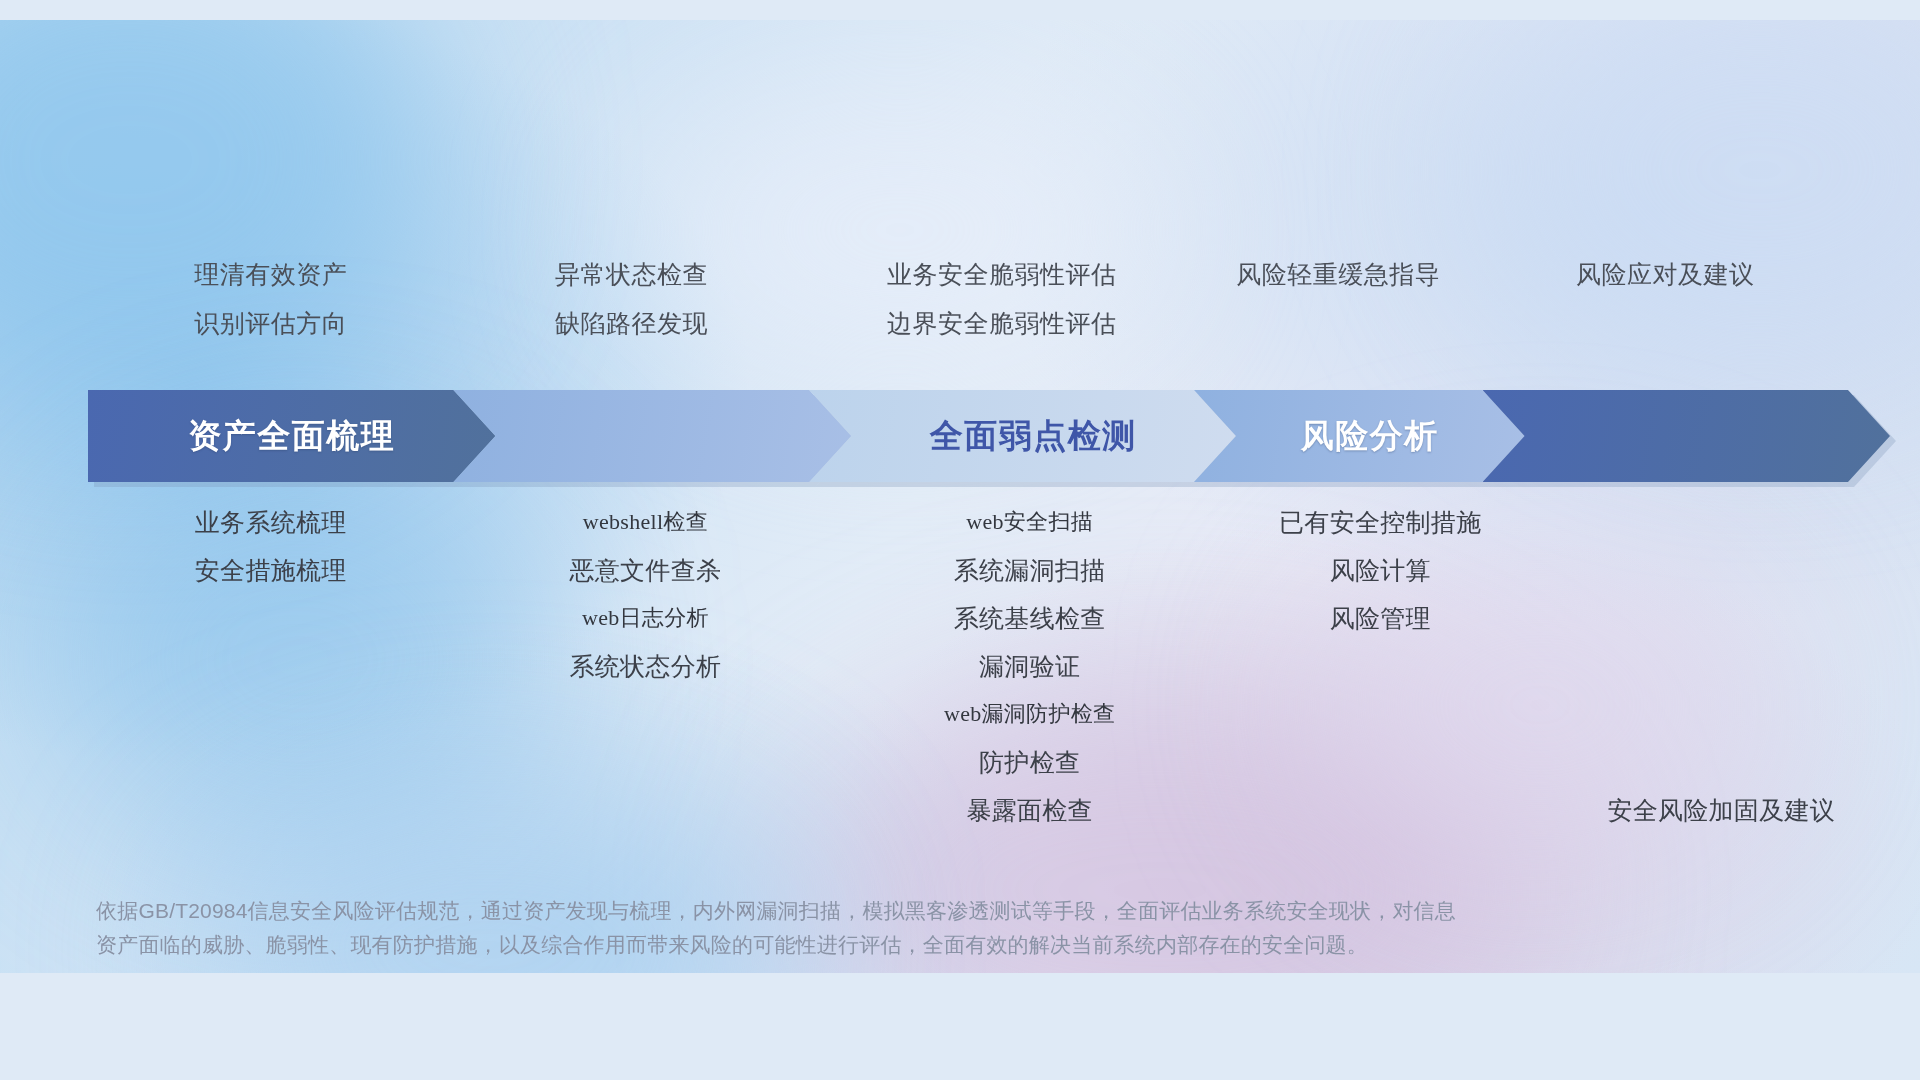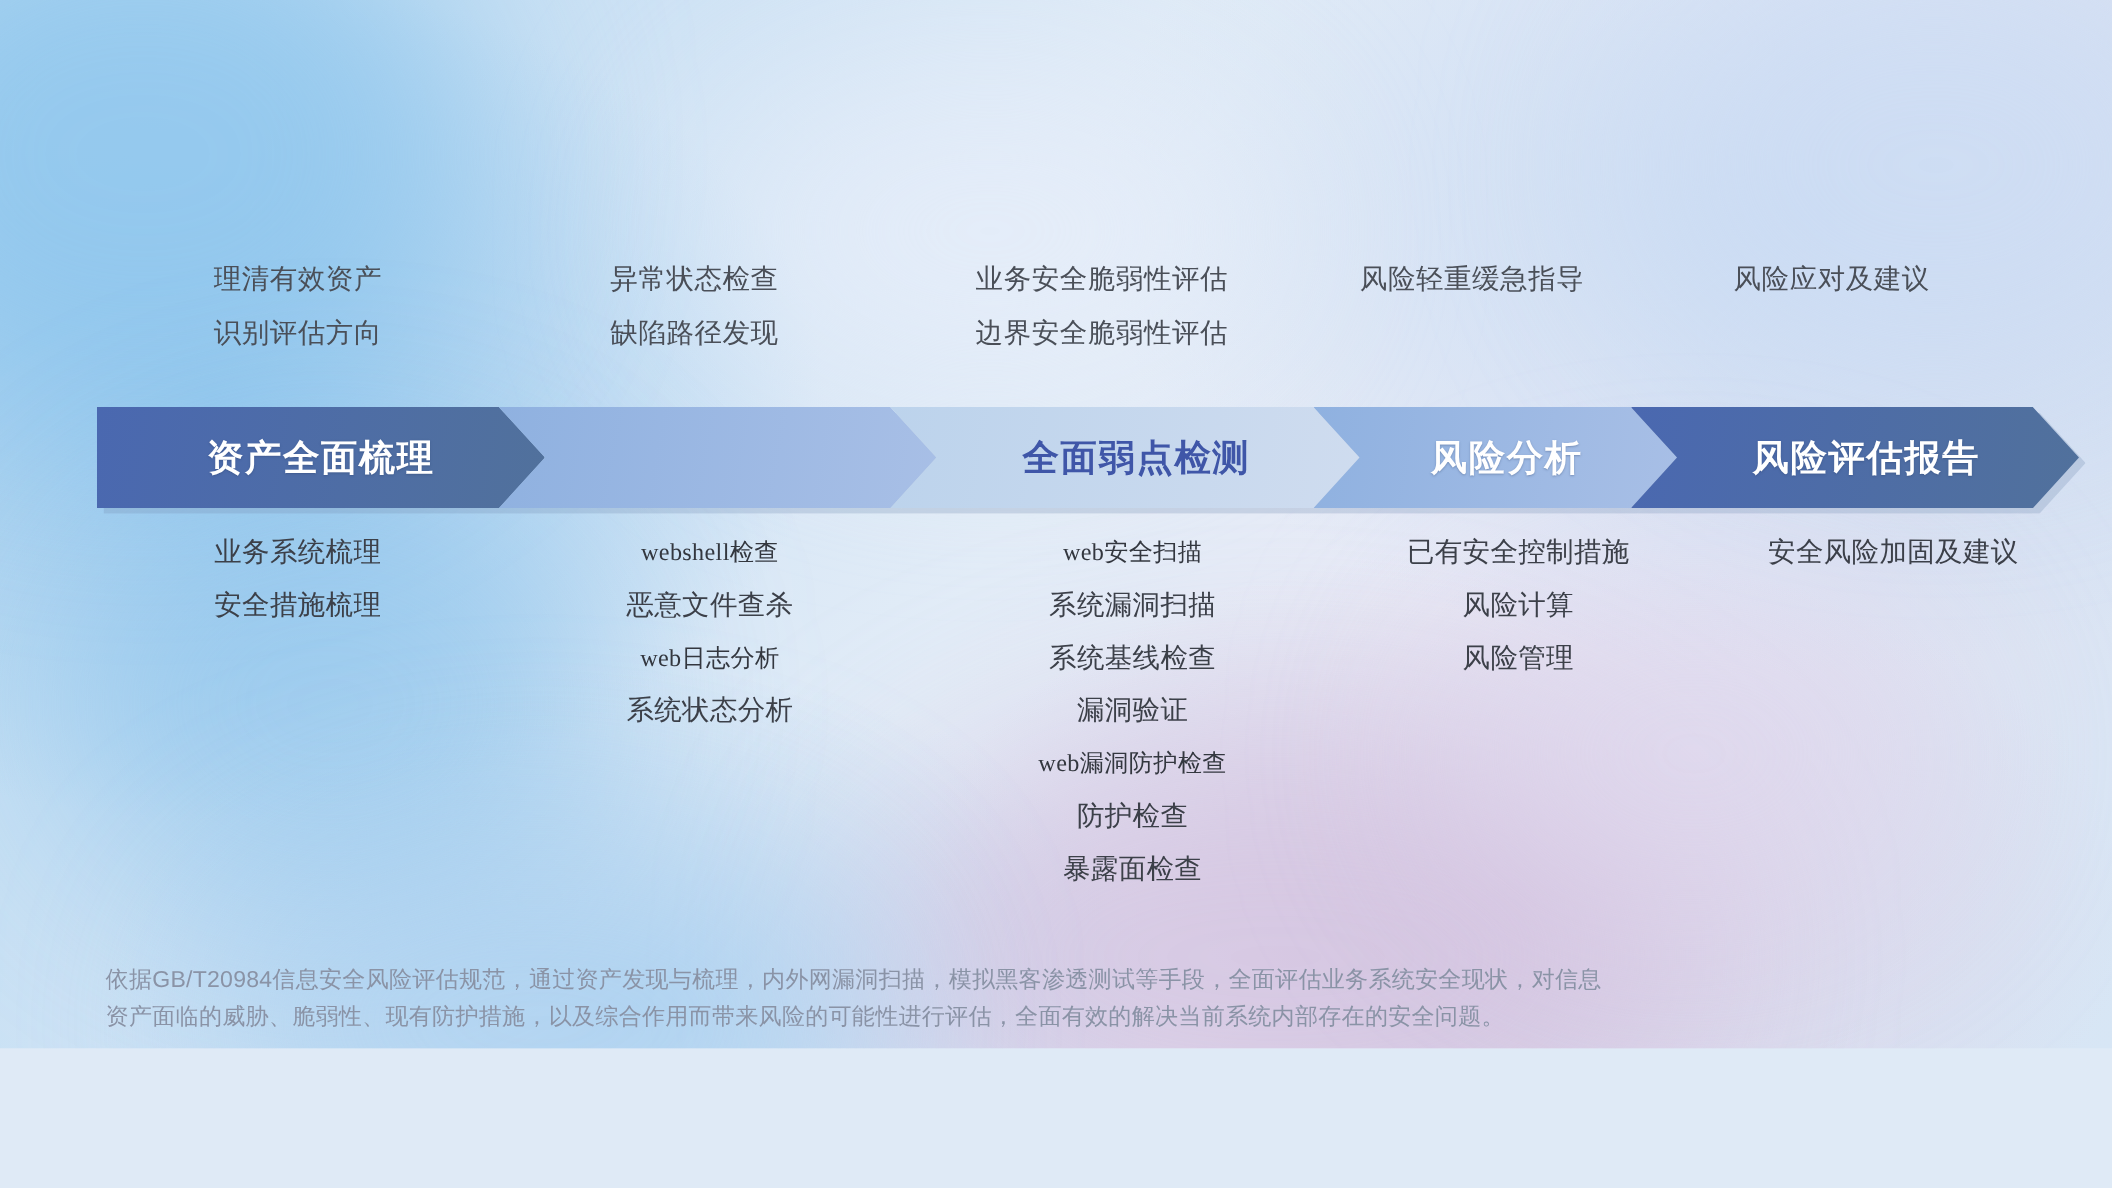--- a/index.html
+++ b/index.html
@@ -19,20 +19,21 @@
     position: relative;
     width: 1920px;
     height: 953px;
     overflow: hidden;
     background:
       radial-gradient(900px 620px at 10% 38%, rgba(150,200,238,0.85) 0%, rgba(150,200,238,0.0) 62%),
       radial-gradient(1100px 700px at 86% 20%, rgba(196,218,243,0.9) 0%, rgba(196,218,243,0) 60%),
       radial-gradient(900px 520px at 72% 86%, rgba(214,200,226,0.75) 0%, rgba(214,200,226,0) 62%),
       radial-gradient(760px 480px at 30% 96%, rgba(178,212,240,0.8) 0%, rgba(178,212,240,0) 64%),
       linear-gradient(118deg, #bcdcf2 0%, #cfe3f5 26%, #e2ecf7 48%, #e8eaf6 66%, #dfe3f2 82%, #d7e6f5 100%);
+    margin-top: 20px;
   }
   
   .blob { position:absolute; border-radius:50%; filter: blur(90px); pointer-events:none; }
   .b1 { left:-180px; top:-120px; width:620px; height:520px; background:rgba(139,196,236,0.75); }
   .b2 { left:40px; top:430px; width:520px; height:420px; background:rgba(120,186,232,0.45); }
   .b3 { right:-120px; top:-60px; width:560px; height:420px; background:rgba(206,221,244,0.7); }
   .b4 { left:780px; top:660px; width:760px; height:420px; background:rgba(208,188,220,0.60); }
   .b5 { left:180px; top:760px; width:620px; height:340px; background:rgba(170,208,240,0.55); }
   .b6 { left:640px; top:60px; width:520px; height:300px; background:rgba(231,238,250,0.75); }
   .b7 { right:140px; top:520px; width:480px; height:330px; background:rgba(226,216,238,0.55); }
@@ -186,21 +187,20 @@
         <div class="ctext" style="color: rgb(63, 86, 168); margin-left: 21px;">全面弱点检测</div>
       </div>
       <div class="chev" style="left: 1106.01px; width: 330.525px;">
         <div class="shade" style="clip-path: polygon(0px 0px, 288.525px 0px, 330.525px 50%, 288.525px 100%, 0px 100%, 42px 50%); transform: translate(6px, 5px); background: rgba(120, 145, 180, 0.28);"></div>
         <div class="body" style="clip-path: polygon(0px 0px, 288.525px 0px, 330.525px 50%, 288.525px 100%, 0px 100%, 42px 50%); background: linear-gradient(100deg, rgb(143, 177, 224) 0%, rgb(168, 191, 230) 100%);"></div>
         <div class="ctext" style="color: rgb(255, 255, 255); margin-left: 21px; text-shadow: rgba(40, 60, 100, 0.35) 0px 1px 2px;">风险分析</div>
       </div>
       <div class="chev" style="left: 1394.54px; width: 407.464px;">
         <div class="shade" style="clip-path: polygon(0px 0px, 365.464px 0px, 407.464px 50%, 365.464px 100%, 0px 100%, 42px 50%); transform: translate(6px, 5px); background: rgba(120, 145, 180, 0.28);"></div>
         <div class="body" style="clip-path: polygon(0px 0px, 365.464px 0px, 407.464px 50%, 365.464px 100%, 0px 100%, 42px 50%); background: linear-gradient(100deg, rgb(74, 104, 176) 0%, rgb(81, 113, 156) 100%);"></div>
-        <div class="ctext" style="color: rgb(255, 255, 255); margin-left: 21px; text-shadow: rgba(40, 60, 100, 0.35) 0px 1px 2px;">风险评估报告</div>
       </div>
     </div>
   <div id="bottom-row">
       <div class="botcol" style="width: 365.464px;">
         <div class="item">业务系统梳理</div>
         <div class="item">安全措施梳理</div>
       </div>
       <div class="botcol" style="width: 355.847px;">
         <div class="item serif">webshell检查</div>
         <div class="item">恶意文件查杀</div>
@@ -214,21 +214,21 @@
         <div class="item">漏洞验证</div>
         <div class="item serif">web漏洞防护检查</div>
         <div class="item">防护检查</div>
         <div class="item">暴露面检查</div>
       </div>
       <div class="botcol" style="width: 288.525px;">
         <div class="item">已有安全控制措施</div>
         <div class="item">风险计算</div>
         <div class="item">风险管理</div>
       </div>
-      <div class="botcol" style="width: 365.464px;">
+      <div class="botcol" style="width: 365.464px; justify-content: flex-end;">
         <div class="item">安全风险加固及建议</div>
       </div>
     </div>
 
   <div id="footer">
     <div class="fline">依据GB/T20984信息安全风险评估规范，通过资产发现与梳理，内外网漏洞扫描，模拟黑客渗透测试等手段，全面评估业务系统安全现状，对信息</div>
     <div class="fline">资产面临的威胁、脆弱性、现有防护措施，以及综合作用而带来风险的可能性进行评估，全面有效的解决当前系统内部存在的安全问题。</div>
   </div>
 </div>
 

